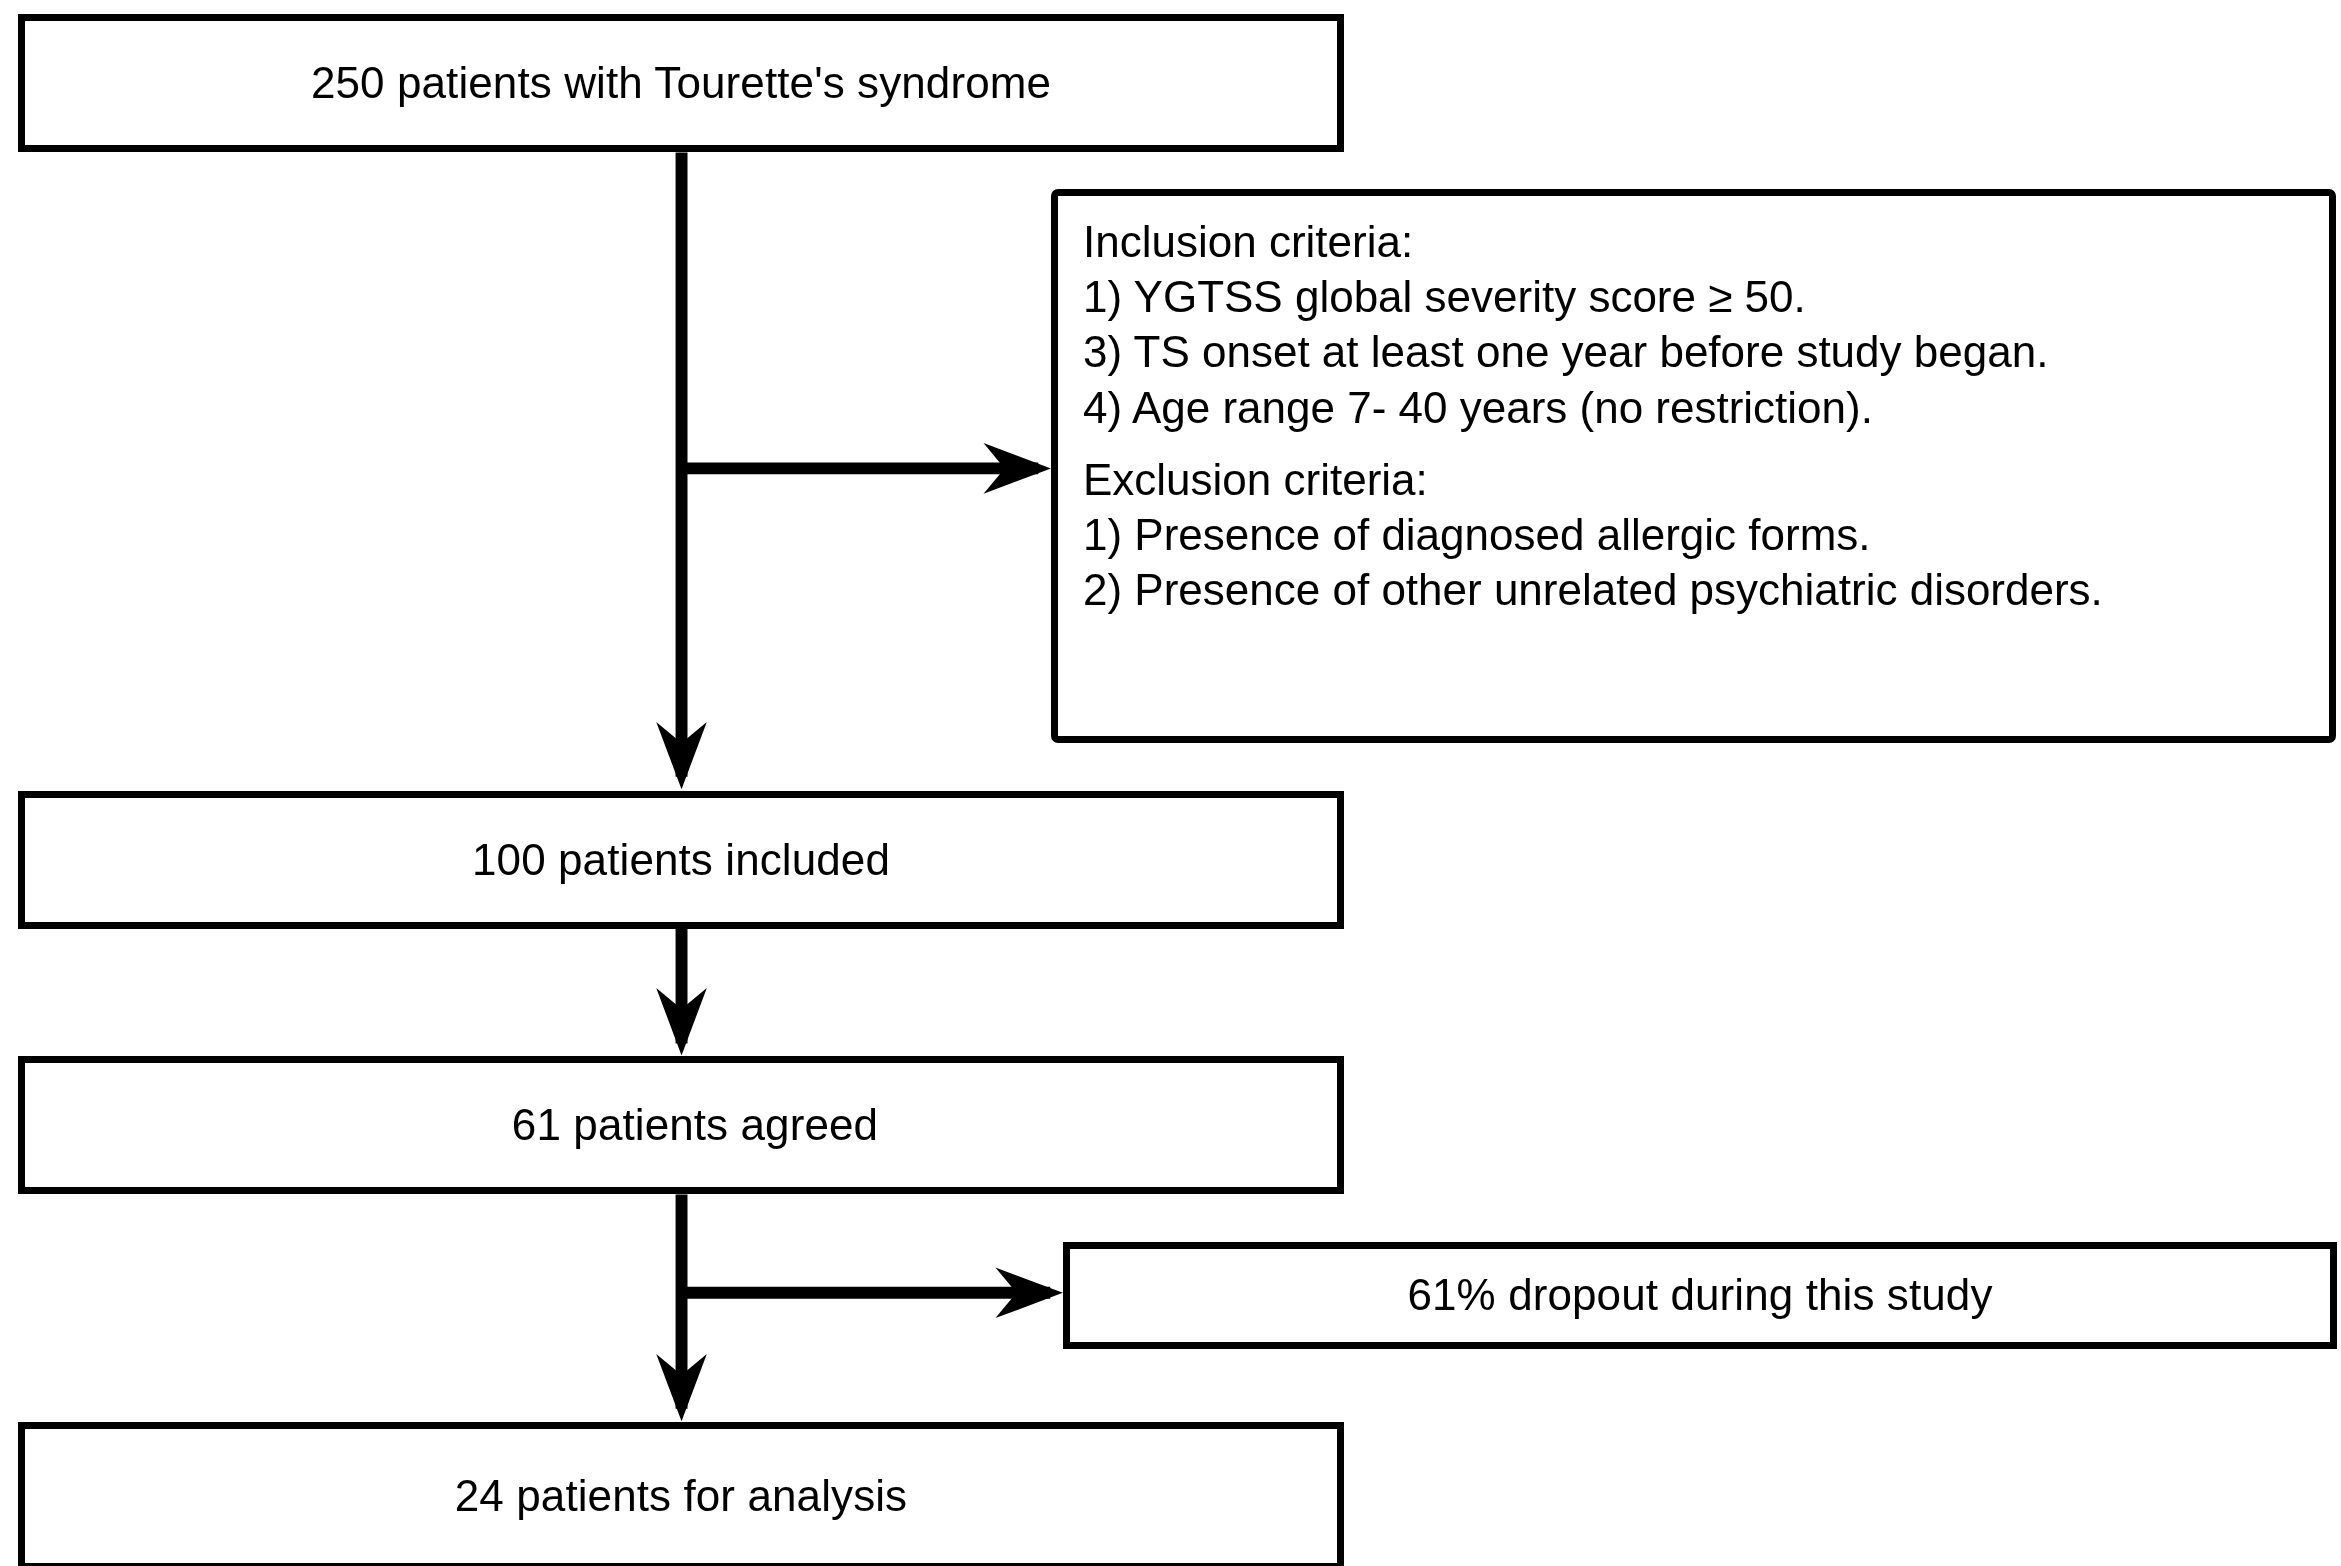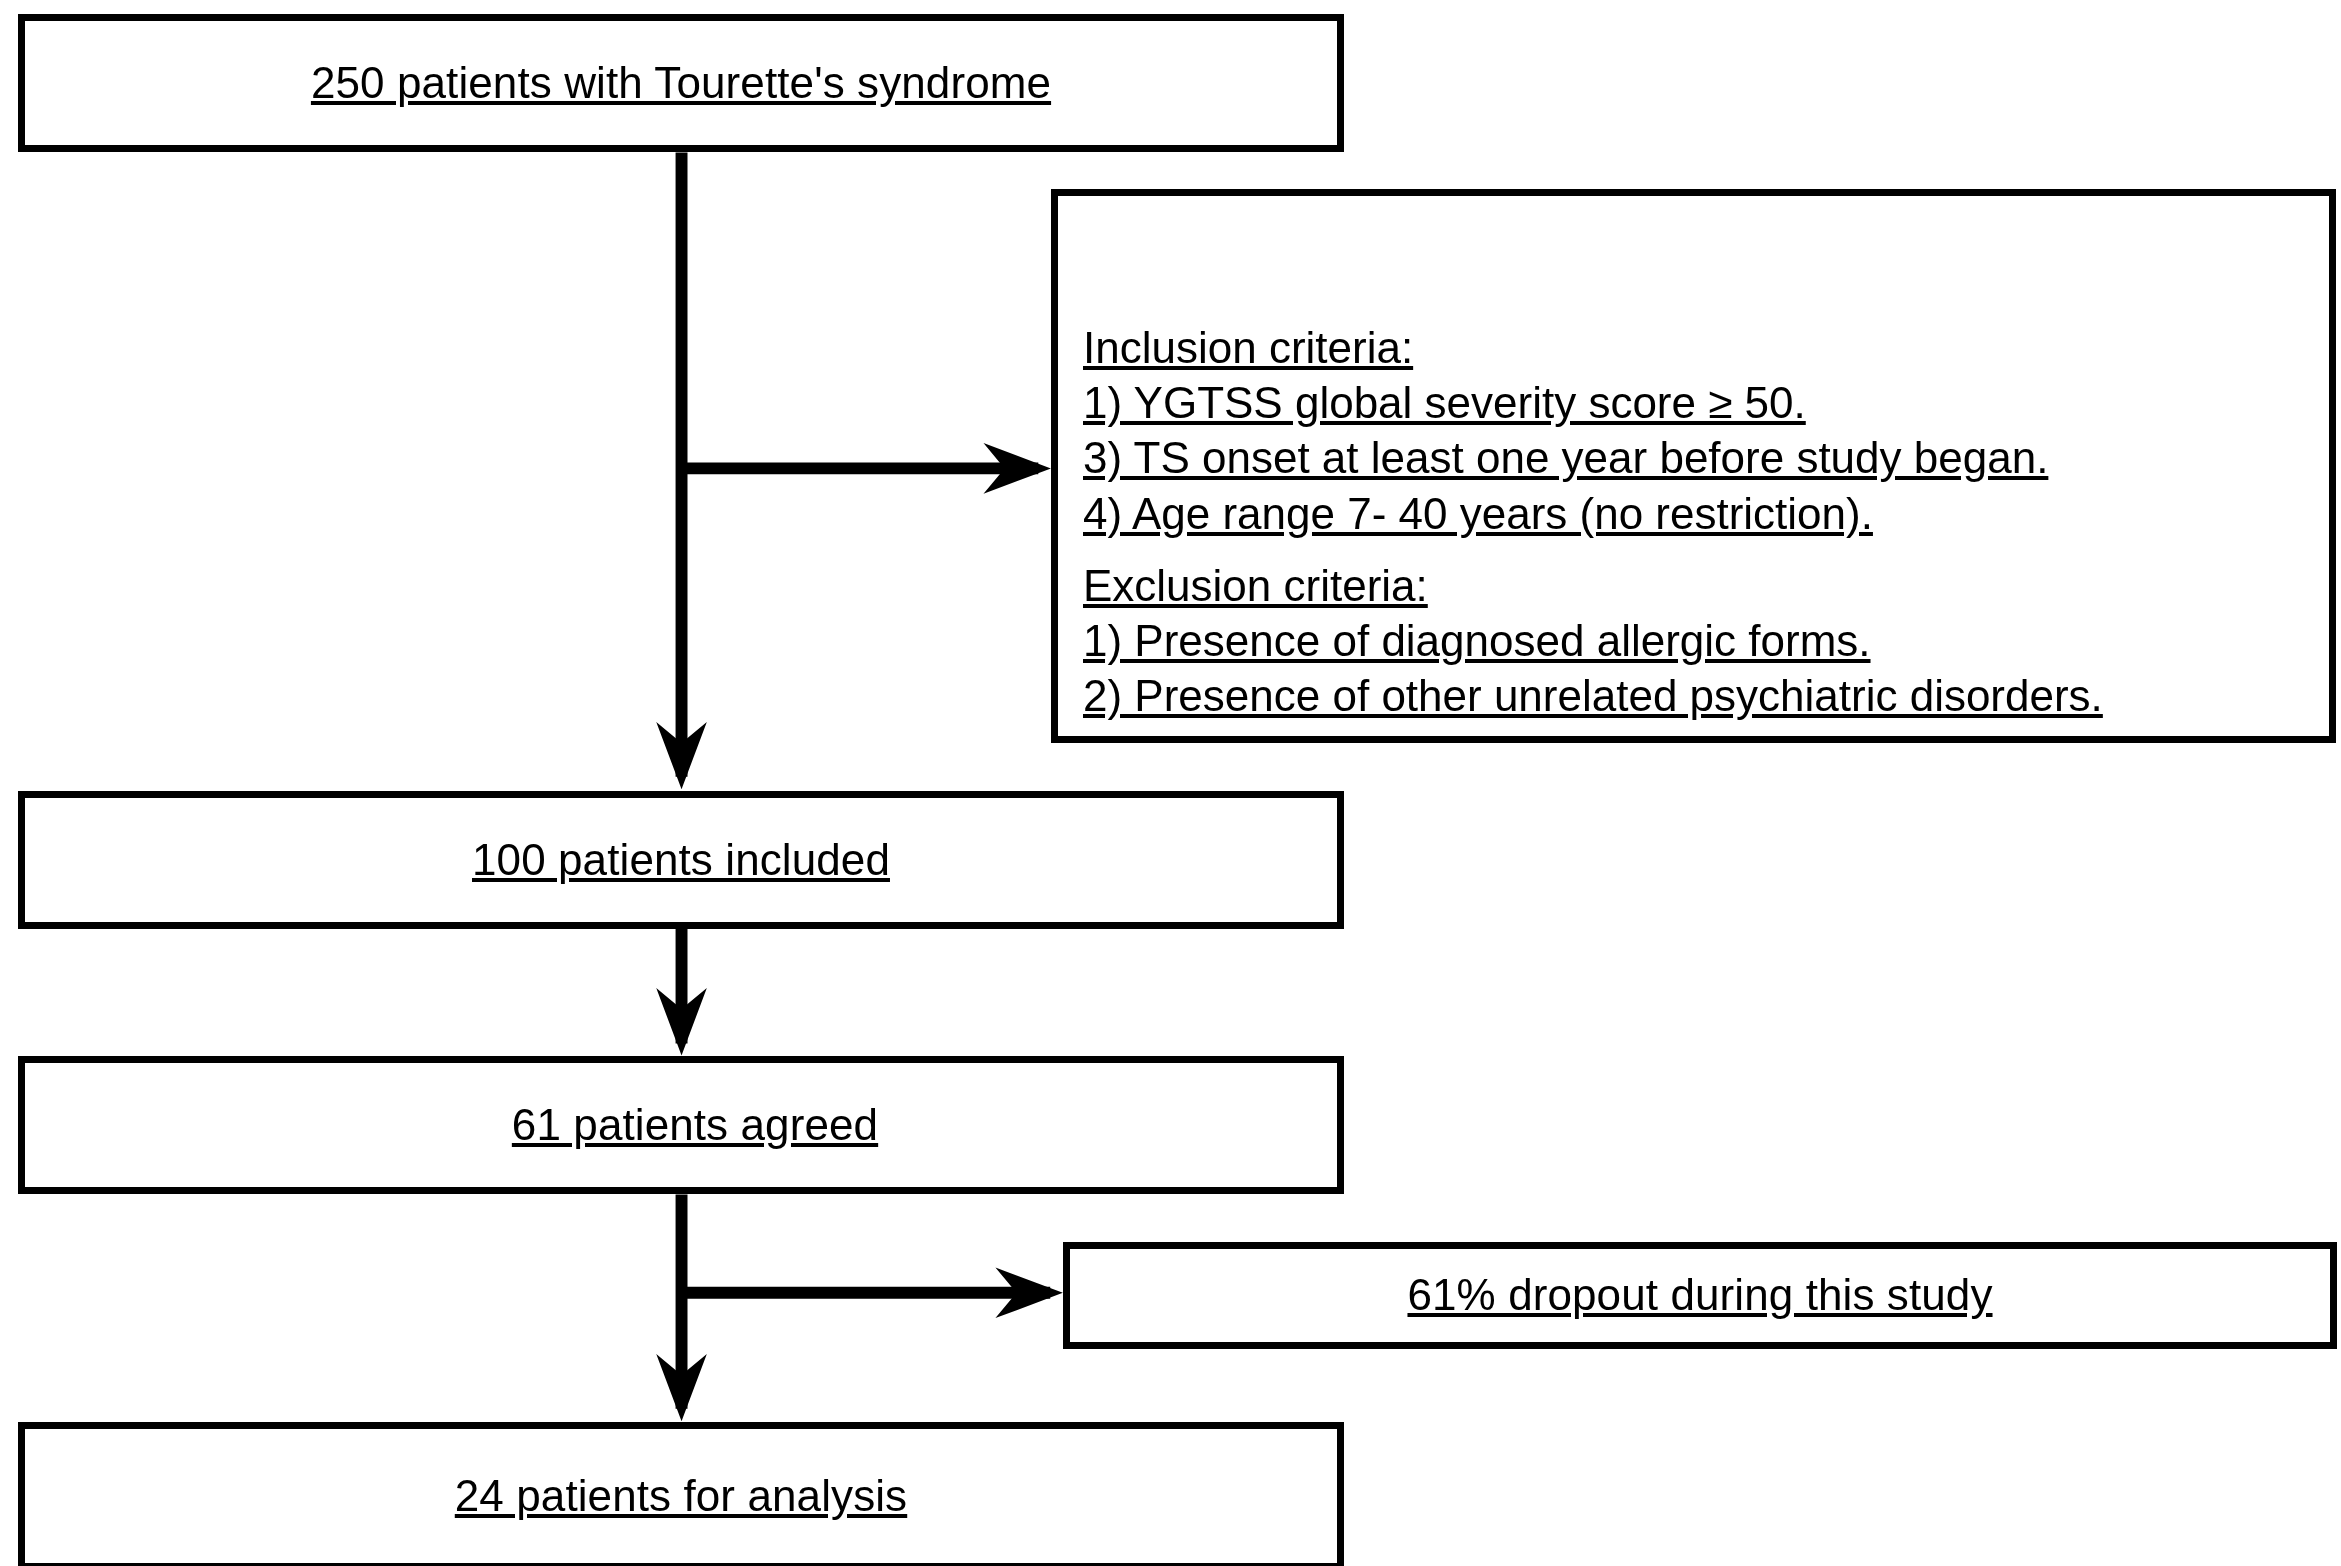--- a/index.html
+++ b/index.html
@@ -21,21 +21,20 @@
   }
   
   .box {
     position: absolute;
     box-sizing: border-box;
     background: #ffffff;
     border: 7.7px solid #000000;
     display: flex;
     align-items: center;
     justify-content: center;
-    text-decoration: underline;
   }
   .box-label {
     font-size: 44px;
     line-height: 1.15;
     letter-spacing: 0.1px;
     white-space: nowrap;
     color: #000000;
   }
   
   #box-screened {
@@ -45,23 +44,24 @@
     left: 18px;  top: 791px; width: 1326px; height: 138px;
   }
   #box-agreed {
     left: 18px;  top: 1056px; width: 1326px; height: 138px; padding-left: 28px;
   }
   #box-analysis {
     left: 18px;  top: 1422px; width: 1326px; height: 148px;
   }
   #box-criteria {
     left: 1051px; top: 189px;  width: 1285px; height: 554px;
-    align-items: flex-end;
+    align-items: flex-start;
     justify-content: flex-start;
     padding: 18px 5.6px 12.6px 25px;
+    border-radius: 7px;
   }
   #box-dropout {
     left: 1063px; top: 1242px; width: 1274px; height: 107px;
   }
   
   .criteria-block {
     display: block;
   }
   .criteria-heading,
   .criteria-item {

